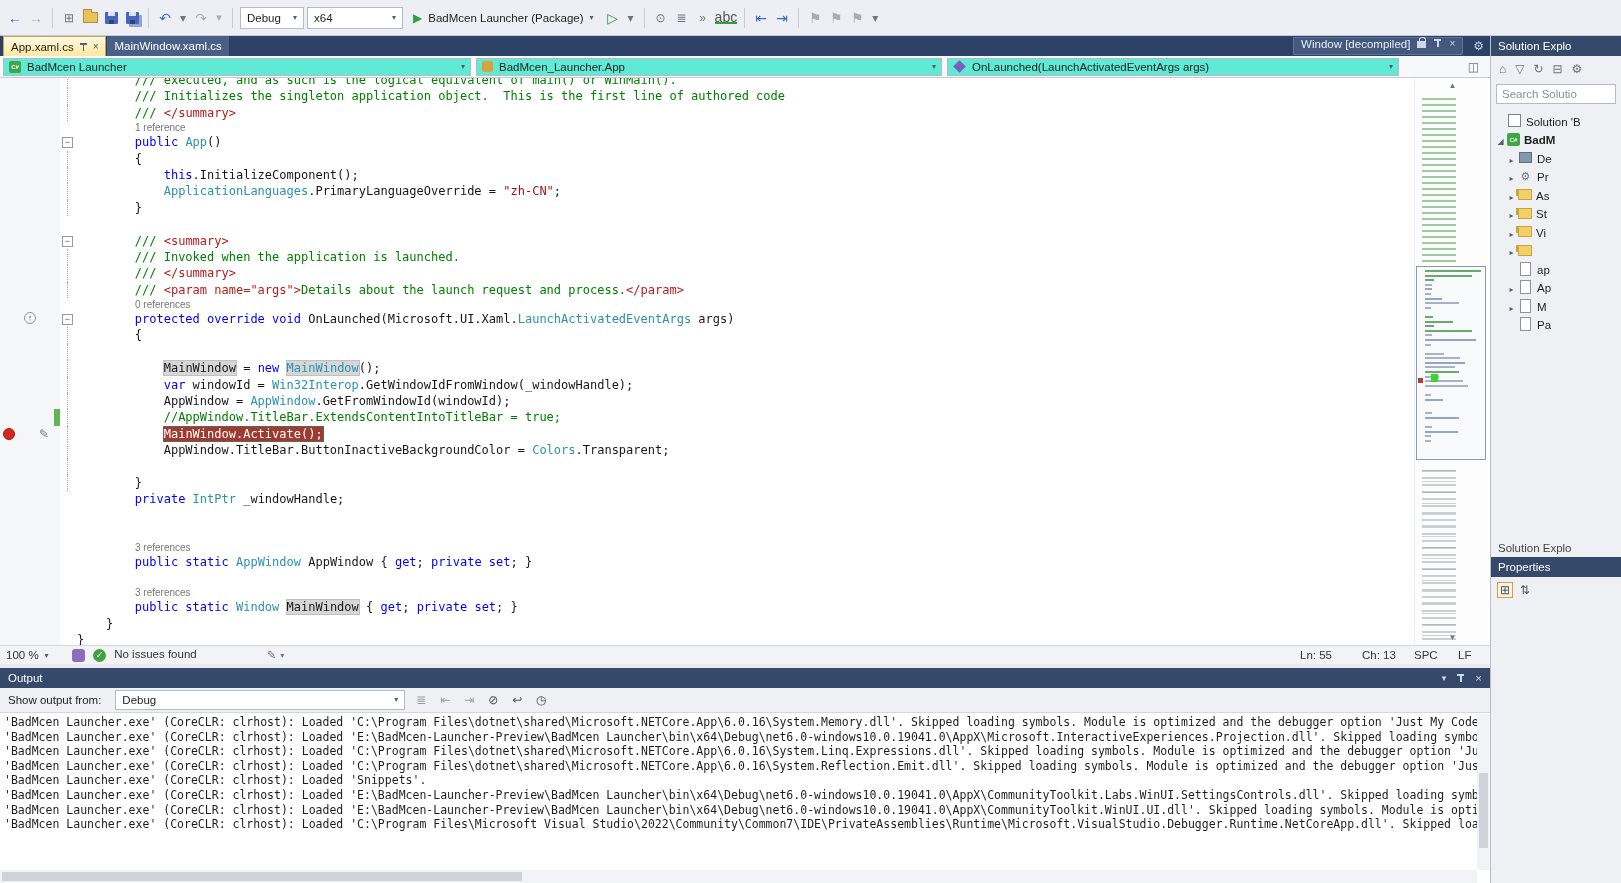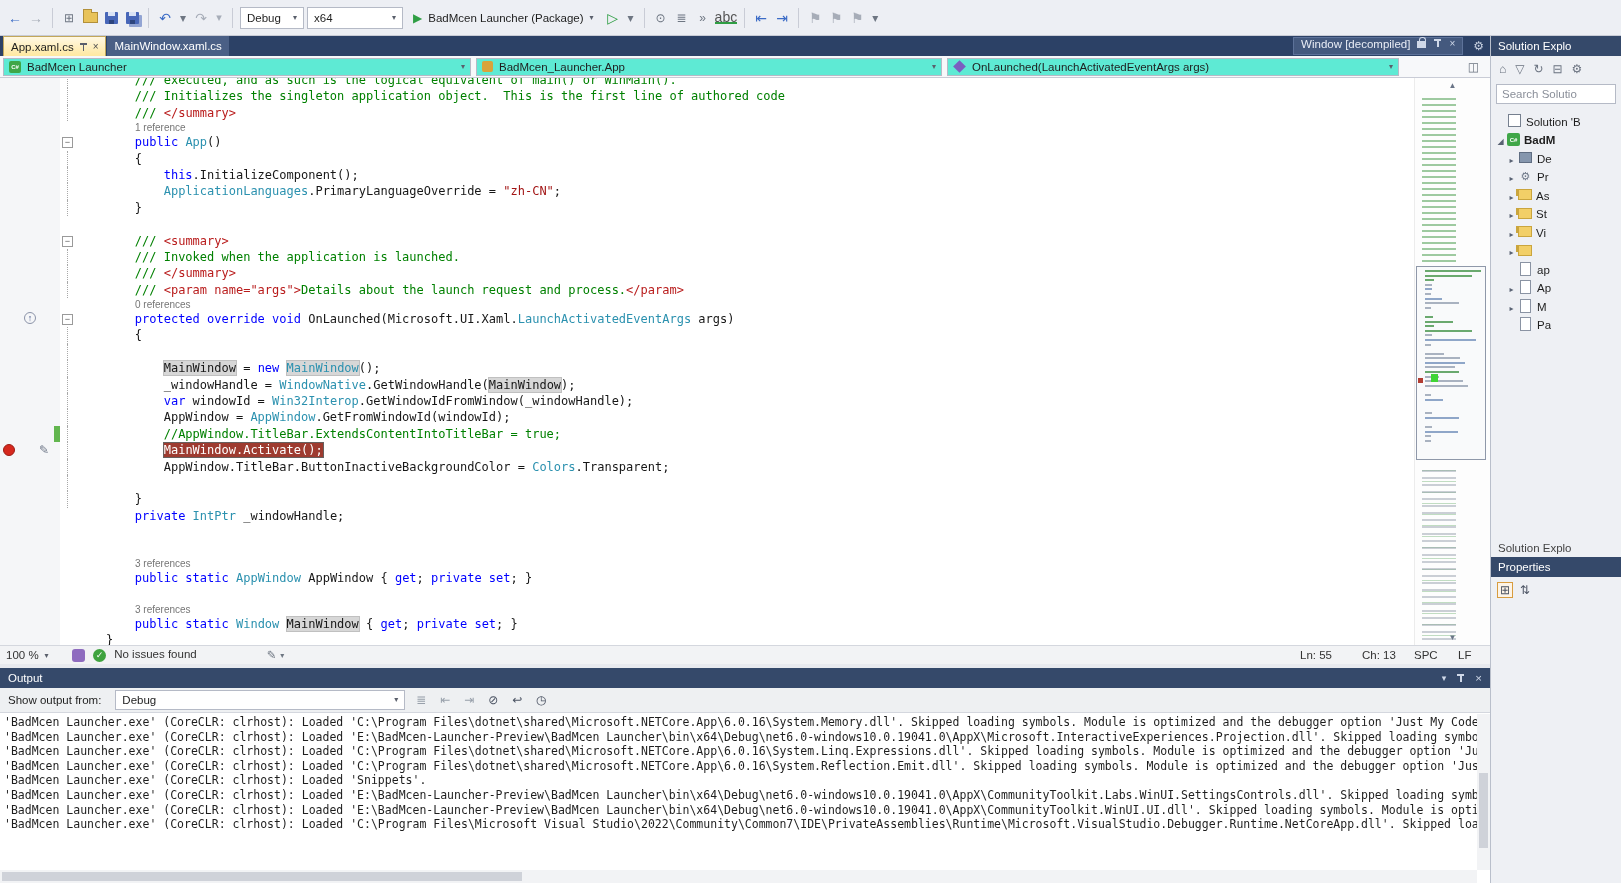--- a/index.html
+++ b/index.html
@@ -269,21 +269,20 @@
             <div class="crow"><span class="g-bp"></span><span class="g-ind"></span><span class="g-chg"></span><span class="g-out"></span><span class="g-txt"></span></div>
             <div class="crow"><span class="g-bp"></span><span class="g-ind"></span><span class="g-chg"></span><span class="g-out"><span class="olbox">−</span></span><span class="g-txt"><span class="tk-c">        /// </span><span class="tk-g">&lt;summary&gt;</span></span></div>
             <div class="crow"><span class="g-bp"></span><span class="g-ind"></span><span class="g-chg"></span><span class="g-out oline"></span><span class="g-txt"><span class="tk-c">        /// Invoked when the application is launched.</span></span></div>
             <div class="crow"><span class="g-bp"></span><span class="g-ind"></span><span class="g-chg"></span><span class="g-out oline"></span><span class="g-txt"><span class="tk-c">        /// </span><span class="tk-g">&lt;/summary&gt;</span></span></div>
             <div class="crow"><span class="g-bp"></span><span class="g-ind"></span><span class="g-chg"></span><span class="g-out oline"></span><span class="g-txt"><span class="tk-c">        /// </span><span class="tk-g">&lt;param name="args"&gt;</span><span class="tk-c">Details about the launch request and process.</span><span class="tk-g">&lt;/param&gt;</span></span></div>
             <div class="crow clrow"><span class="g-bp"></span><span class="g-ind"></span><span class="g-chg"></span><span class="g-out"></span><span class="g-txt"><span class="tk-cl">0 references</span></span></div>
             <div class="crow"><span class="g-bp"></span><span class="g-ind"><span class="ovr-ic">↑</span></span><span class="g-chg"></span><span class="g-out"><span class="olbox">−</span></span><span class="g-txt"><span class="tk-k">        protected override void</span><span class="tk-p"> OnLaunched(Microsoft.UI.Xaml.</span><span class="tk-t">LaunchActivatedEventArgs</span><span class="tk-p"> args)</span></span></div>
             <div class="crow"><span class="g-bp"></span><span class="g-ind"></span><span class="g-chg"></span><span class="g-out oline"></span><span class="g-txt"><span class="tk-p">        {</span></span></div>
             <div class="crow"><span class="g-bp"></span><span class="g-ind"></span><span class="g-chg"></span><span class="g-out oline"></span><span class="g-txt"></span></div>
             <div class="crow"><span class="g-bp"></span><span class="g-ind"></span><span class="g-chg"></span><span class="g-out oline"></span><span class="g-txt"><span class="tk-p">            </span><span class="tk-h">MainWindow</span><span class="tk-p"> = </span><span class="tk-k">new</span><span class="tk-p"> </span><span class="tk-ht">MainWindow</span><span class="tk-p">();</span></span></div>
-            <div class="crow"><span class="g-bp"></span><span class="g-ind"></span><span class="g-chg"></span><span class="g-out oline"></span><span class="g-txt"><span class="tk-p">            _windowHandle = </span><span class="tk-t">WindowNative</span><span class="tk-p">.GetWindowHandle(</span><span class="tk-h">MainWindow</span><span class="tk-p">);</span></span></div>
             <div class="crow"><span class="g-bp"></span><span class="g-ind"></span><span class="g-chg"></span><span class="g-out oline"></span><span class="g-txt"><span class="tk-k">            var</span><span class="tk-p"> windowId = </span><span class="tk-t">Win32Interop</span><span class="tk-p">.GetWindowIdFromWindow(_windowHandle);</span></span></div>
             <div class="crow"><span class="g-bp"></span><span class="g-ind"></span><span class="g-chg"></span><span class="g-out oline"></span><span class="g-txt"><span class="tk-p">            AppWindow = </span><span class="tk-t">AppWindow</span><span class="tk-p">.GetFromWindowId(windowId);</span></span></div>
             <div class="crow"><span class="g-bp"></span><span class="g-ind"></span><span class="g-chg on"></span><span class="g-out oline"></span><span class="g-txt"><span class="tk-c">            //AppWindow.TitleBar.ExtendsContentIntoTitleBar = true;</span></span></div>
             <div class="crow"><span class="g-bp"><span class="bp-dot"></span></span><span class="g-ind"><span class="pen-ic">✎</span></span><span class="g-chg"></span><span class="g-out oline"></span><span class="g-txt"><span class="tk-p">            </span><span class="tk-bp">MainWindow.Activate();</span></span></div>
             <div class="crow"><span class="g-bp"></span><span class="g-ind"></span><span class="g-chg"></span><span class="g-out oline"></span><span class="g-txt"><span class="tk-p">            AppWindow.TitleBar.ButtonInactiveBackgroundColor = </span><span class="tk-t">Colors</span><span class="tk-p">.Transparent;</span></span></div>
             <div class="crow"><span class="g-bp"></span><span class="g-ind"></span><span class="g-chg"></span><span class="g-out oline"></span><span class="g-txt"></span></div>
             <div class="crow"><span class="g-bp"></span><span class="g-ind"></span><span class="g-chg"></span><span class="g-out oline"></span><span class="g-txt"><span class="tk-p">        }</span></span></div>
             <div class="crow"><span class="g-bp"></span><span class="g-ind"></span><span class="g-chg"></span><span class="g-out"></span><span class="g-txt"><span class="tk-k">        private</span><span class="tk-p"> </span><span class="tk-t">IntPtr</span><span class="tk-p"> _windowHandle;</span></span></div>
             <div class="crow"><span class="g-bp"></span><span class="g-ind"></span><span class="g-chg"></span><span class="g-out"></span><span class="g-txt"></span></div>
             <div class="crow"><span class="g-bp"></span><span class="g-ind"></span><span class="g-chg"></span><span class="g-out"></span><span class="g-txt"></span></div>

